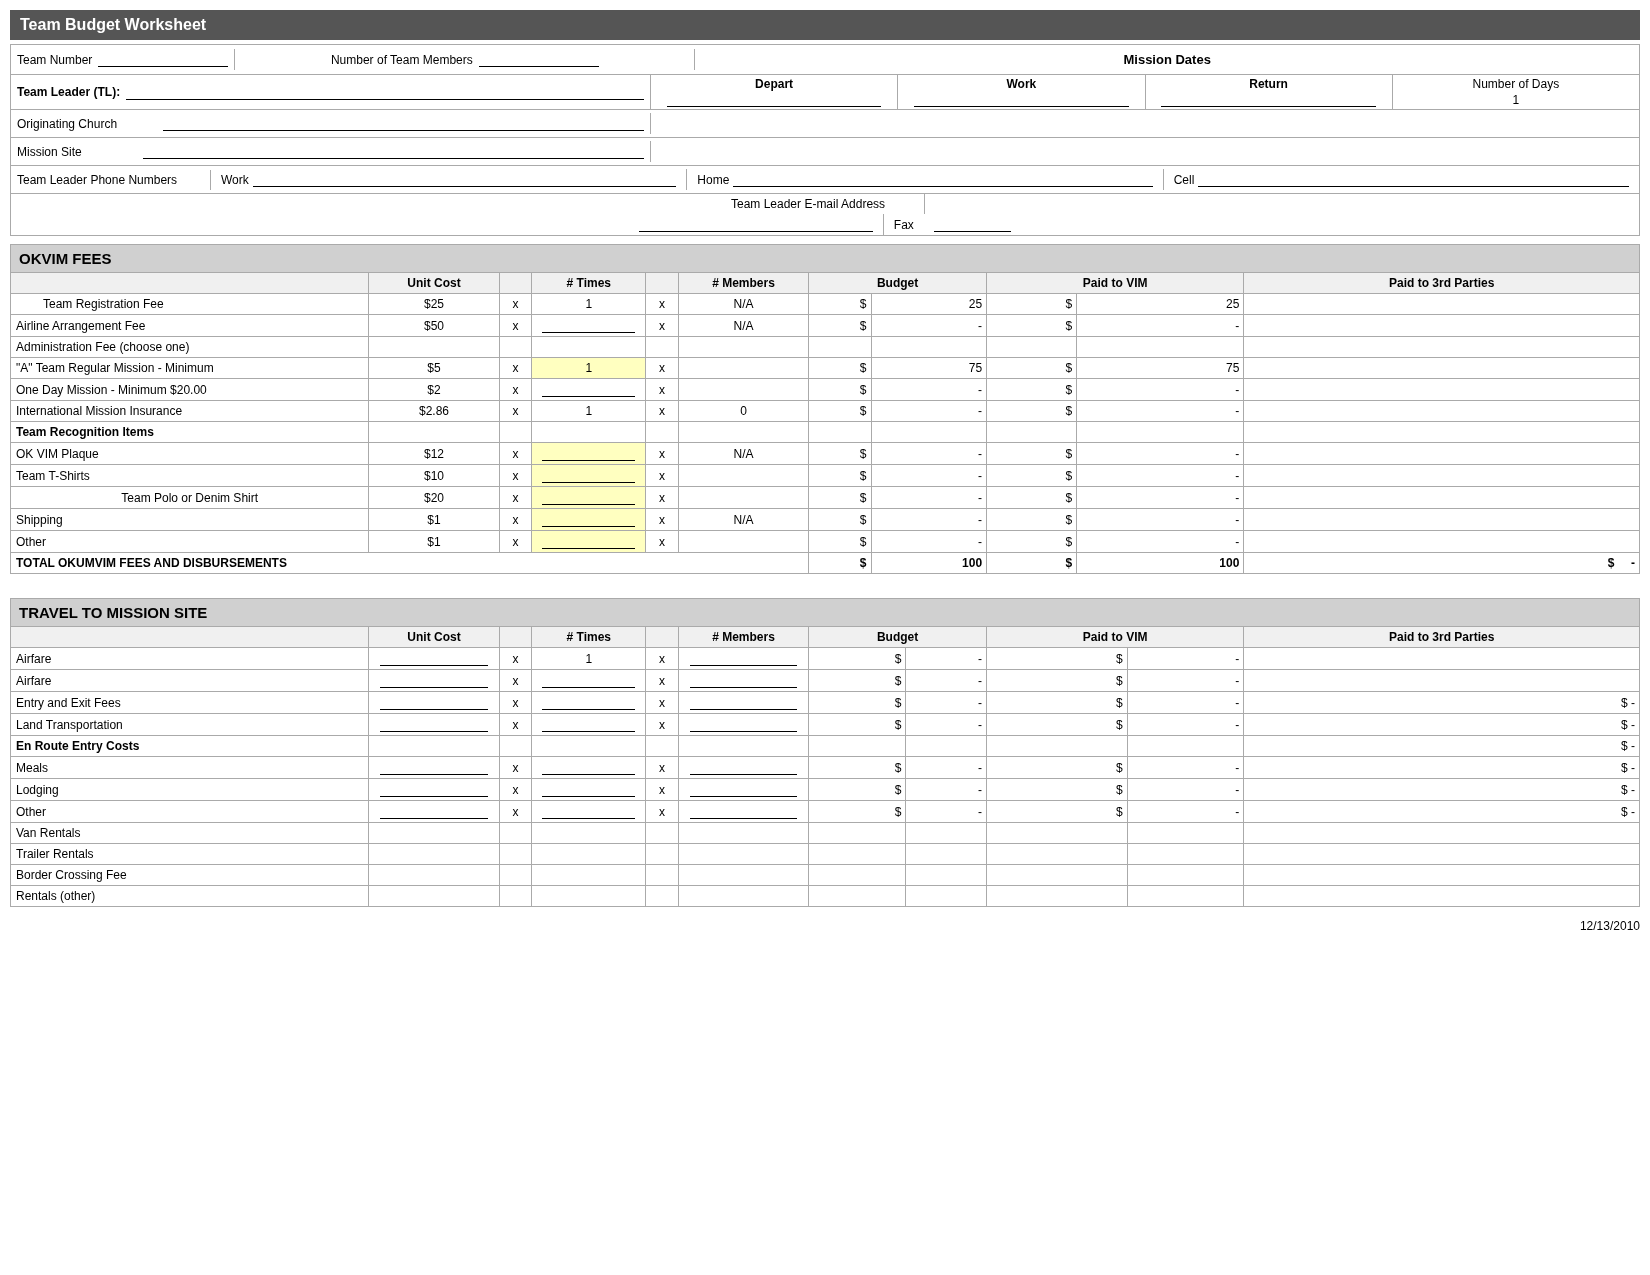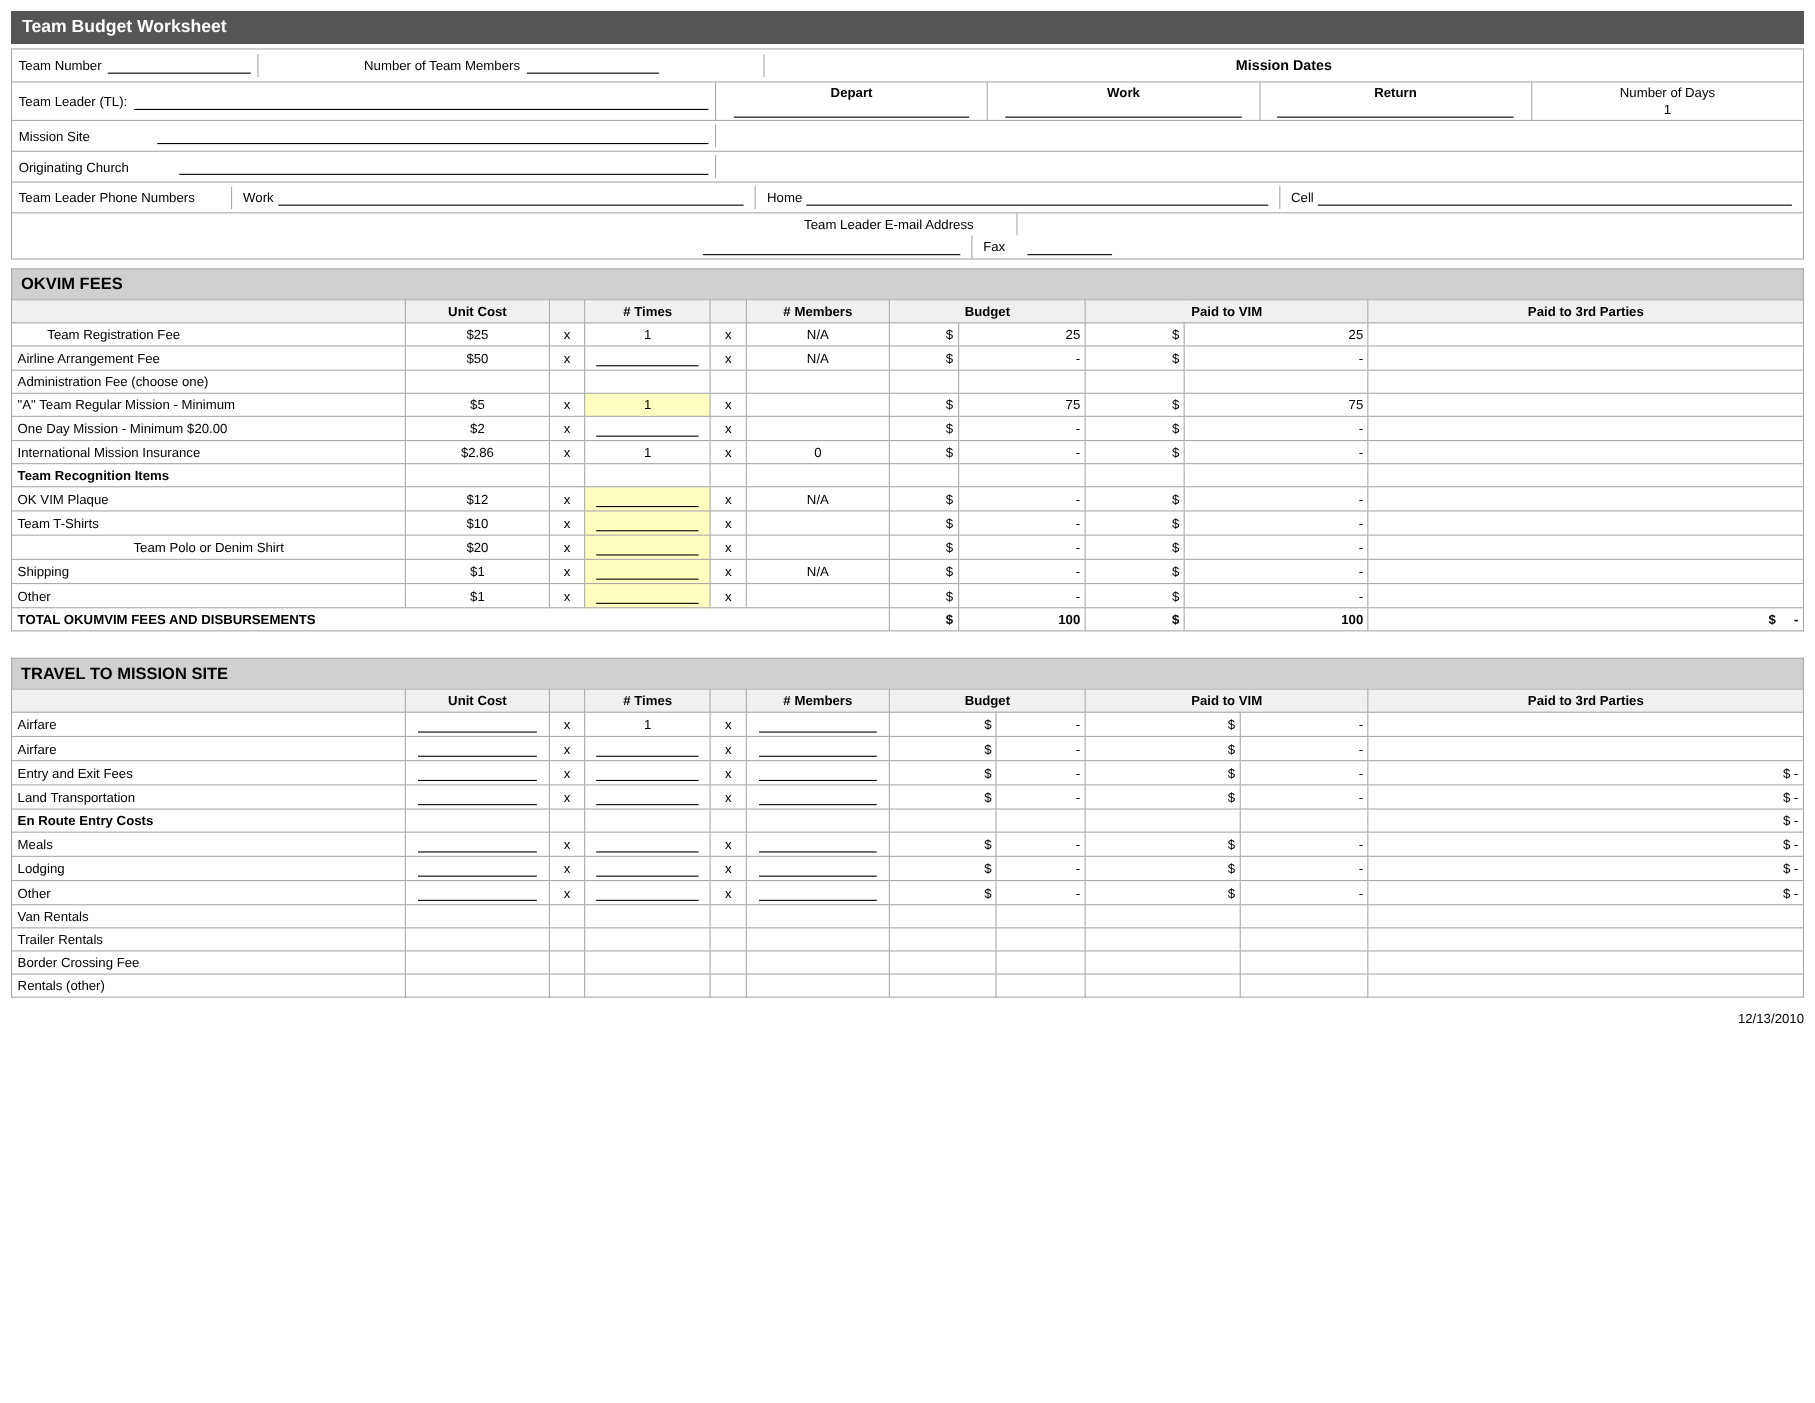--- a/index.html
+++ b/index.html
@@ -90,21 +90,21 @@
       <span>Number of Team Members</span>
       <input class="input-line" style="width: 120px;">
     </div>
     <div style="flex:1; display:flex; align-items:center; justify-content:center; font-weight:bold; font-size:13px; padding:3px 6px;">
       <span>Mission  Dates</span>
     </div>
   </div>
 
   <div style="display:flex; border-bottom:1px solid #aaa; min-height:30px; align-items:stretch;">
     <div style="flex:0 0 640px; display:flex; align-items:center; gap:6px; padding:3px 6px; border-right:1px solid #aaa;">
-      <span style="white-space:nowrap;">Team Leader (TL):</span>
+      <span style="white-space:nowrap;font-weight:bold;">Team Leader (TL):</span>
       <input class="input-line" style="flex: 1 1 0%;">
     </div>
 
     <div style="flex:1; display:flex;">
       <div style="flex:1; border-right:1px solid #aaa; display:flex; flex-direction:column; align-items:center; padding:2px 4px;">
         <div style="font-weight:bold; font-size:12px;">Depart</div>
         <div style="border-bottom:1px solid #000; width:90%; min-height:16px;"></div>
       </div>
       <div style="flex:1; border-right:1px solid #aaa; display:flex; flex-direction:column; align-items:center; padding:2px 4px;">
         <div style="font-weight:bold; font-size:12px;">Work</div>
@@ -116,29 +116,29 @@
       </div>
       <div style="flex:1; display:flex; flex-direction:column; align-items:center; padding:2px 4px;">
         <div style="font-weight:normal; font-size:12px; text-align:center;">Number of Days</div>
         <div style="text-align:center; font-size:12px; padding-top:2px;">1</div>
       </div>
     </div>
   </div>
 
   <div style="display:flex; border-bottom:1px solid #aaa; min-height:28px; align-items:center;">
     <div style="flex:0 0 640px; display:flex; align-items:center; gap:6px; padding:3px 6px; border-right:1px solid #aaa;">
-      <span style="white-space:nowrap; min-width:120px;">Mission Site</span>
+      <span style="white-space:nowrap; min-width:140px;">Originating Church</span>
       <input class="input-line" style="flex: 1 1 0%;">
     </div>
     <div style="flex:1;"></div>
   </div>
 
   <div style="display:flex; border-bottom:1px solid #aaa; min-height:28px; align-items:center;">
     <div style="flex:0 0 640px; display:flex; align-items:center; gap:6px; padding:3px 6px; border-right:1px solid #aaa;">
-      <span style="white-space:nowrap; min-width:140px;">Originating Church</span>
+      <span style="white-space:nowrap; min-width:120px;">Mission Site</span>
       <input class="input-line" style="flex: 1 1 0%;">
     </div>
     <div style="flex:1;"></div>
   </div>
 
   <div style="display:flex; border-bottom:1px solid #aaa; min-height:28px; align-items:center;">
     <div style="padding:3px 6px; border-right:1px solid #aaa; min-width:200px; display:flex; align-items:center;">
       <span>Team Leader Phone Numbers</span>
     </div>
     <div style="display:flex; flex:1; align-items:center;">
@@ -158,21 +158,21 @@
   </div>
 
   <div style="display:flex; min-height:28px; align-items:center;flex-direction:column;">
     <div style="padding:3px 6px; border-right:1px solid #aaa; min-width:200px; display:flex; align-items:center;">
       <span>Team Leader E-mail Address</span>
     </div>
     <div style="display:flex; flex:1; align-items:center;">
       <div style="display:flex; align-items:center; gap:4px; padding:3px 10px; border-right:1px solid #aaa; flex:2;">
         <input class="input-line" style="flex: 1 1 0%;">
       </div>
-      <div style="display:flex; align-items:flex-start; gap:20px; padding:3px 10px; flex:1; justify-content:center;">
+      <div style="display:flex; align-items:center; gap:20px; padding:3px 10px; flex:1; justify-content:center;">
         <span>Fax</span>
         <input class="input-line" style="flex: 1 1 0%;">
       </div>
     </div>
   </div>
 </div>
 
 <div class="section">
   <div class="section-header">OKVIM FEES</div>
   <table>

